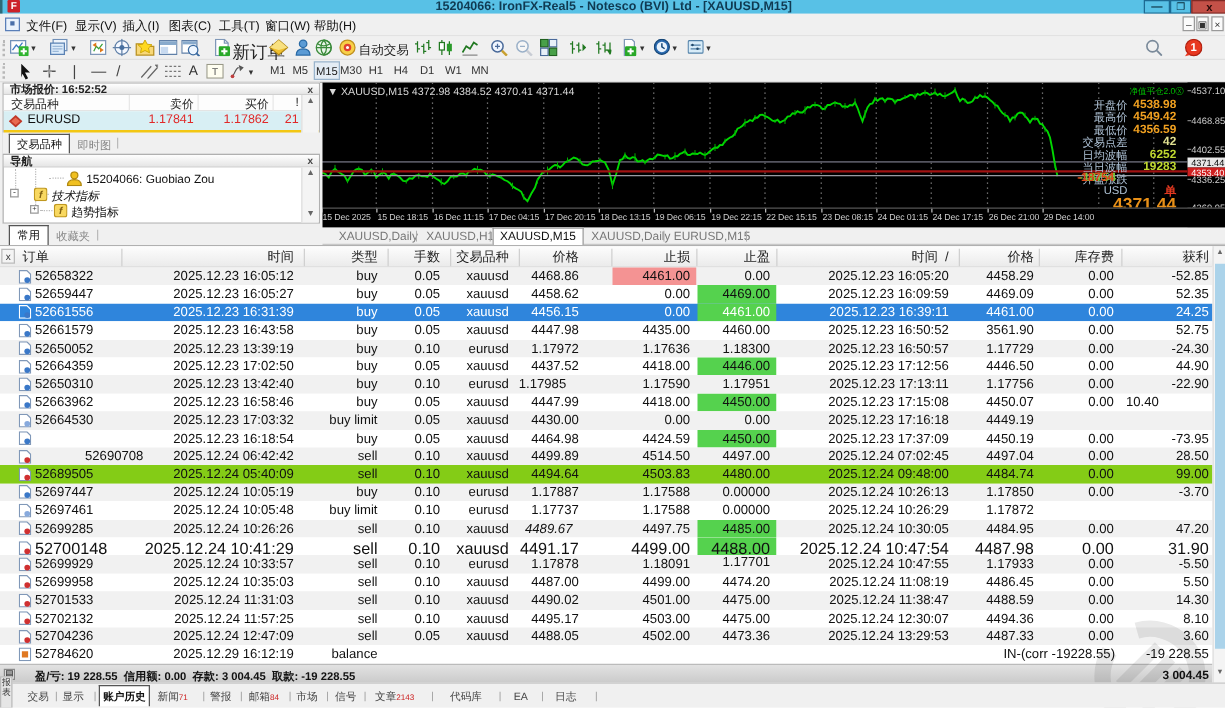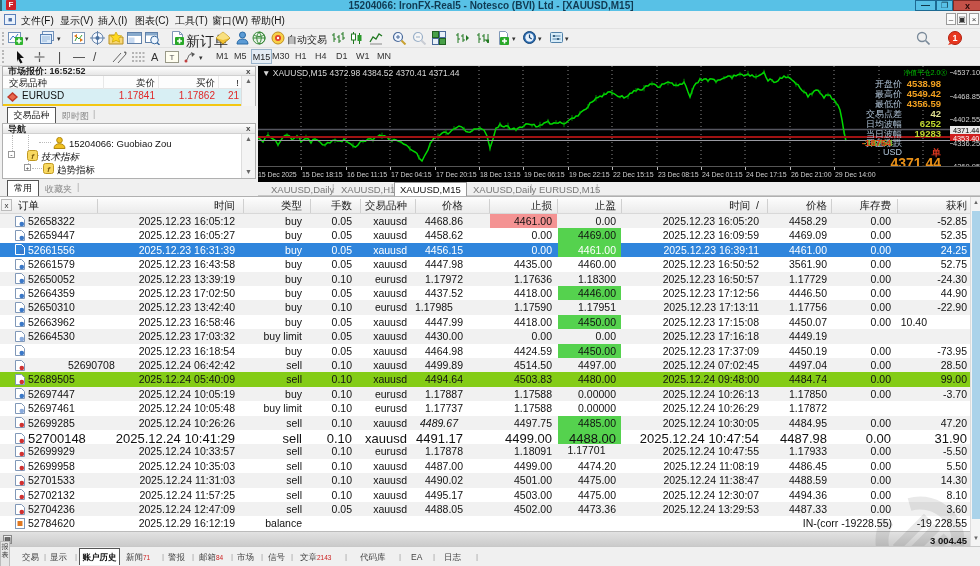--- a/index.html
+++ b/index.html
@@ -721,21 +721,21 @@
           <path d="M0.5 0.5h6l3 3v7h-9z" fill="#fff" stroke="#8098b8"></path>
           <circle cx="6.8" cy="8" r="2.3" fill="#d03030"></circle>
         </svg></div>
 <div class="tb" style="left:28px;top:1px;">52699929</div>
 <div class="tb" style="left:97px;top:1px;width:138px;text-align:right;">2025.12.24 10:33:57</div>
 <div class="tb" style="left:243px;top:1px;width:59px;text-align:right;">sell</div>
 <div class="tb" style="left:310px;top:1px;width:42px;text-align:right;">0.10</div>
 <div class="tb" style="left:360px;top:1px;width:47px;text-align:right;">eurusd</div>
 <div class="tb" style="left:415px;top:1px;width:48px;text-align:right;">1.17878</div>
 <div class="tb" style="left:489px;top:1px;width:63px;text-align:right;">1.18091</div>
-<div class="tb" style="left:557px;top:0;width:59px;text-align:center;">1.17701</div>
+<div class="tb" style="left:557px;top:0;width:59px;text-align:right;">1.17701</div>
 <div class="tb" style="left:621px;top:1px;width:138px;text-align:right;">2025.12.24 10:47:55</div>
 <div class="tb" style="left:767px;top:1px;width:60px;text-align:right;">1.17933</div>
 <div class="tb" style="left:831px;top:1px;width:60px;text-align:right;">0.00</div>
 <div class="tb" style="left:897px;top:1px;width:70px;text-align:right;">-5.50</div>
 </div>
 <div class="abs" style="left:0;top:261.8px;width:970px;height:14.4px;background:#ffffff;font-size:10.5px;color:#111;">
 <div class="abs" style="left:15px;top:1.5px;"><svg width="10" height="11" viewBox="0 0 10 11">
           <path d="M0.5 0.5h6l3 3v7h-9z" fill="#fff" stroke="#8098b8"></path>
           <circle cx="6.8" cy="8" r="2.3" fill="#d03030"></circle>
         </svg></div>
@@ -818,20 +818,21 @@
 <div class="tb" style="left:360px;top:1px;width:47px;text-align:right;"></div>
 <div class="tb" style="left:415px;top:1px;width:48px;text-align:right;"></div>
 <div class="tb" style="left:489px;top:1px;width:63px;text-align:right;"></div>
 <div class="tb" style="left:557px;top:1px;width:59px;text-align:right;"></div>
 <div class="tb" style="left:621px;top:1px;width:271px;text-align:right;">IN-(corr -19228.55)</div>
 <div class="tb" style="left:831px;top:1px;width:60px;text-align:right;"></div>
 <div class="tb" style="left:897px;top:1px;width:70px;text-align:right;">-19 228.55</div>
 </div>
 <div class="abs" style="left:0;top:333.8px;width:970px;height:16px;background:linear-gradient(#e2e2e2,#c9c9c9);border-top:1px solid #bbb;font-size:10.5px;font-weight:bold;color:#111;">
 <div class="abs" style="left:3px;top:3px;width:9px;height:9px;border:1px solid #888;background:#f0f0f0;font-size:7px;line-height:8px;text-align:center;color:#444;">▤</div>
+<div class="tb" style="left:28px;top:3px;font-size:9px;">盈/亏: 19 228.55&nbsp;&nbsp;信用额: 0.00&nbsp;&nbsp;存款: 3 004.45&nbsp;&nbsp;取款: -19 228.55</div>
 <div class="tb" style="left:860px;top:3px;width:107px;text-align:right;font-size:9.5px;">3 004.45</div>
 </div>
 <div class="abs" style="left:970px;top:0;width:10px;height:350px;background:#f4f4f4;border-left:1px solid #ddd;">
 <div class="tb" style="left:2px;top:2px;font-size:6px;color:#666;">▲</div>
 <div class="abs" style="left:1px;top:14px;width:8px;height:308px;background:#abd3ea;"></div>
 <div class="tb" style="left:2px;top:338px;font-size:6px;color:#666;">▼</div>
 </div>
 <svg class="abs" style="left:860px;top:288px;mix-blend-mode:multiply;" width="120" height="82" viewBox="0 0 120 82">
 <g transform="rotate(-45 60 56)" fill="none" stroke="#e9e9e9">
 <circle cx="60" cy="56" r="38" stroke-width="13" stroke-dasharray="170 28"></circle>

